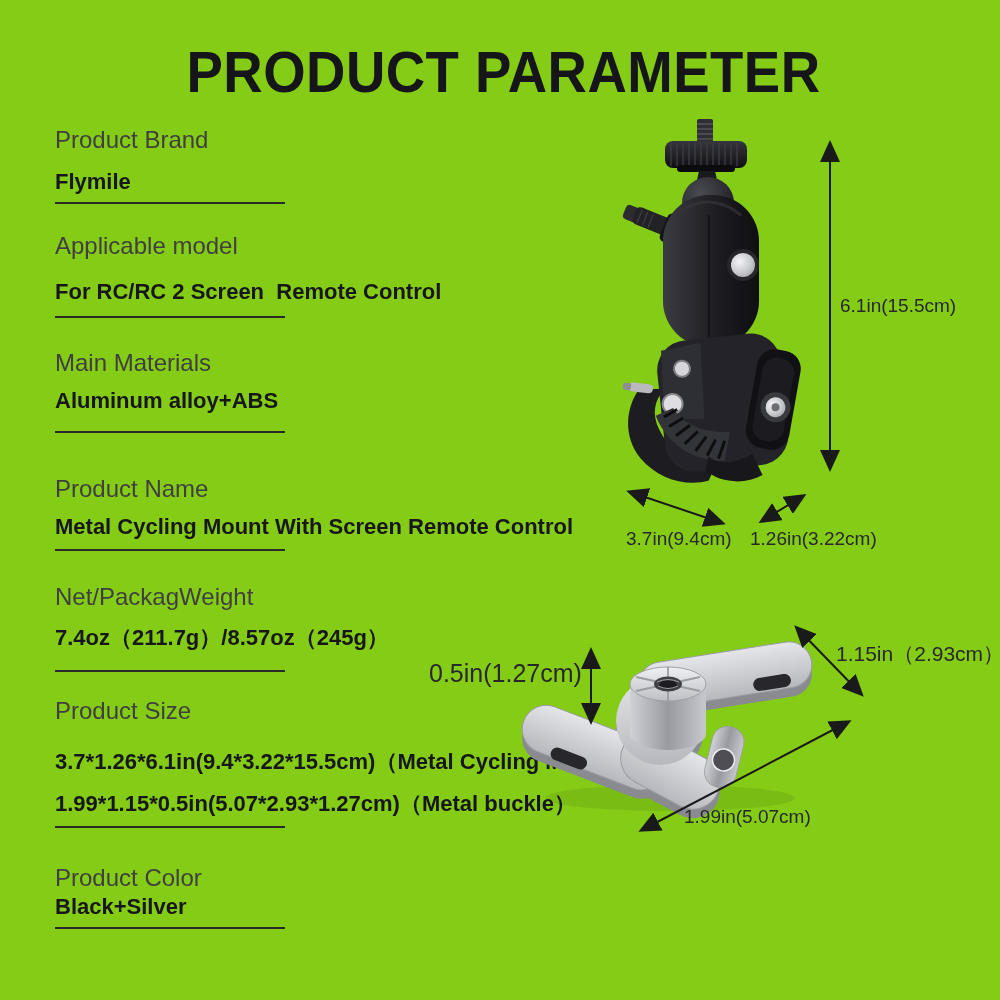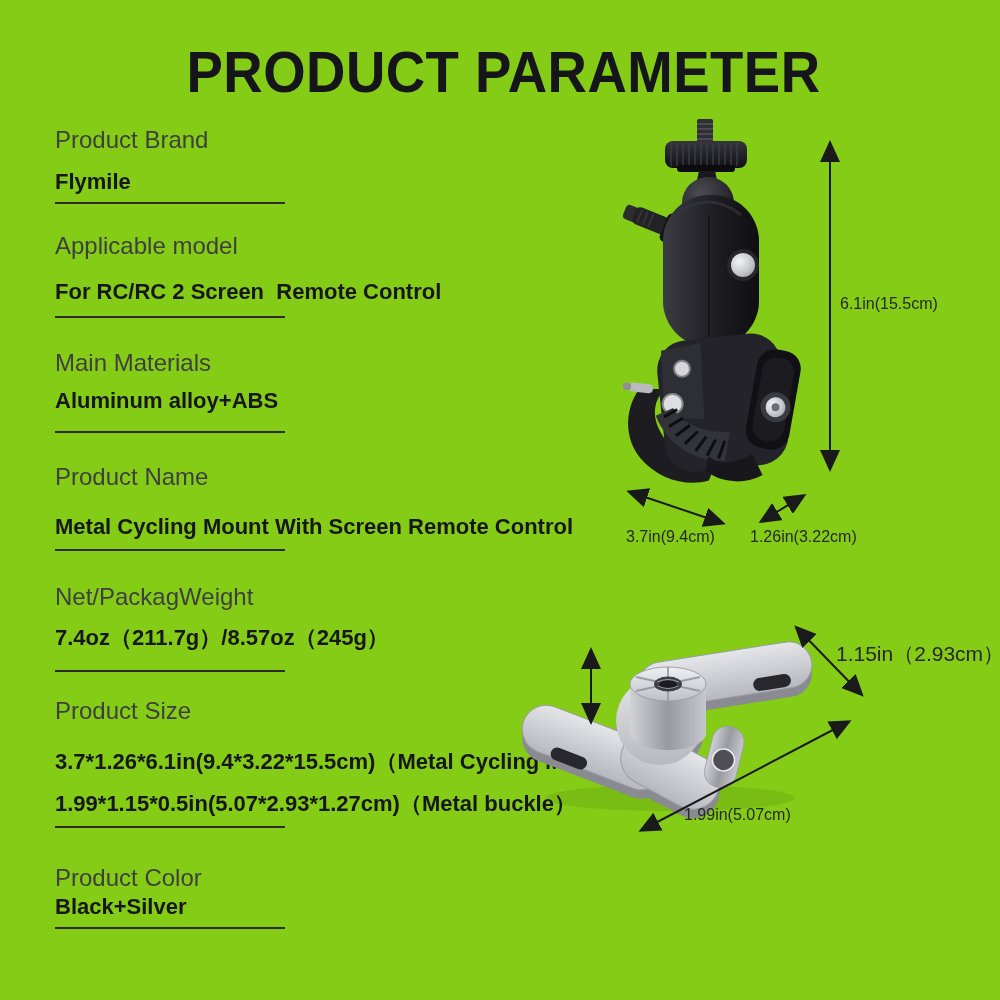--- a/index.html
+++ b/index.html
@@ -5,21 +5,21 @@
   html,body{margin:0;padding:0;background:#ffffff;}
   .page{position:relative;width:1000px;height:1000px;background:#84cc16;overflow:hidden;
         font-family:"Liberation Sans", sans-serif;color:#17171a;padding-left:7px;}
   .title{position:absolute;top:38px;left:0;right:0;text-align:center;
          font-size:58px;font-weight:800;letter-spacing:.5px;color:#15151a;
          transform:scaleX(.94);white-space:pre;}
   .spec{position:absolute;left:55px;}
   .spec-label{position:absolute;left:0;font-size:24px;font-weight:400;color:#3f3f3f;white-space:pre;}
   .spec-value{position:absolute;left:0;font-size:22px;font-weight:700;color:#17171a;white-space:pre;}
   .spec-line{position:absolute;left:0;width:230px;height:2px;background:#2b2b2b;}
-  .dim{position:absolute;font-size:16px;font-weight:400;color:#28282a;white-space:pre;}
+  .dim{position:absolute;font-size:19px;font-weight:400;color:#28282a;white-space:pre;}
   .dim-small{font-size:21px;}
   .dim-big{font-size:25px;}
   .img-wrap{position:absolute;}
   svg{display:block;}
   .arrow-layer{position:absolute;left:0;top:0;width:1000px;height:1000px;pointer-events:none;}
 </style>
 </head>
 <body>
 
 <div class="page">
@@ -38,21 +38,21 @@
     <div class="spec-line" style="top:84px"></div>
   </section>
 
   <section class="spec" style="top:349px">
     <div class="spec-label" style="top:0">Main Materials</div>
     <div class="spec-value" style="top:39px">Aluminum alloy+ABS</div>
     <div class="spec-line" style="top:82px"></div>
   </section>
 
   <section class="spec" style="top:463px">
-    <div class="spec-label" style="top:0">Product Name</div>
+    <div class="spec-label" style="top:12px">Product Name</div>
     <div class="spec-value" style="top:51px">Metal Cycling Mount With Screen Remote Control</div>
     <div class="spec-line" style="top:86px"></div>
   </section>
 
   <section class="spec" style="top:583px">
     <div class="spec-label" style="top:0">Net/PackagWeight</div>
     <div class="spec-value" style="top:40px">7.4oz（211.7g）/8.57oz（245g）</div>
     <div class="spec-line" style="top:87px"></div>
   </section>
 
@@ -243,16 +243,17 @@
       <line x1="762" y1="521" x2="803" y2="496" marker-start="url(#ah)" marker-end="url(#ah)"></line>
       <line x1="591" y1="651" x2="591" y2="721" marker-start="url(#ah)" marker-end="url(#ah)"></line>
       <line x1="797" y1="628" x2="861" y2="694" marker-start="url(#ah)" marker-end="url(#ah)"></line>
       <line x1="642" y1="830" x2="848" y2="722" marker-start="url(#ah)" marker-end="url(#ah)"></line>
     </g>
   </svg>
 
   <div class="dim" style="left:840px;top:295px">6.1in(15.5cm)</div>
   <div class="dim" style="left:626px;top:528px">3.7in(9.4cm)</div>
   <div class="dim" style="left:750px;top:528px">1.26in(3.22cm)</div>
+  <div class="dim dim-big" style="left:429px;top:659px">0.5in(1.27cm)</div>
   <div class="dim dim-small" style="left:836px;top:640px">1.15in（2.93cm）</div>
   <div class="dim" style="left:684px;top:806px">1.99in(5.07cm)</div>
 
 </div>
 
 </body></html>

